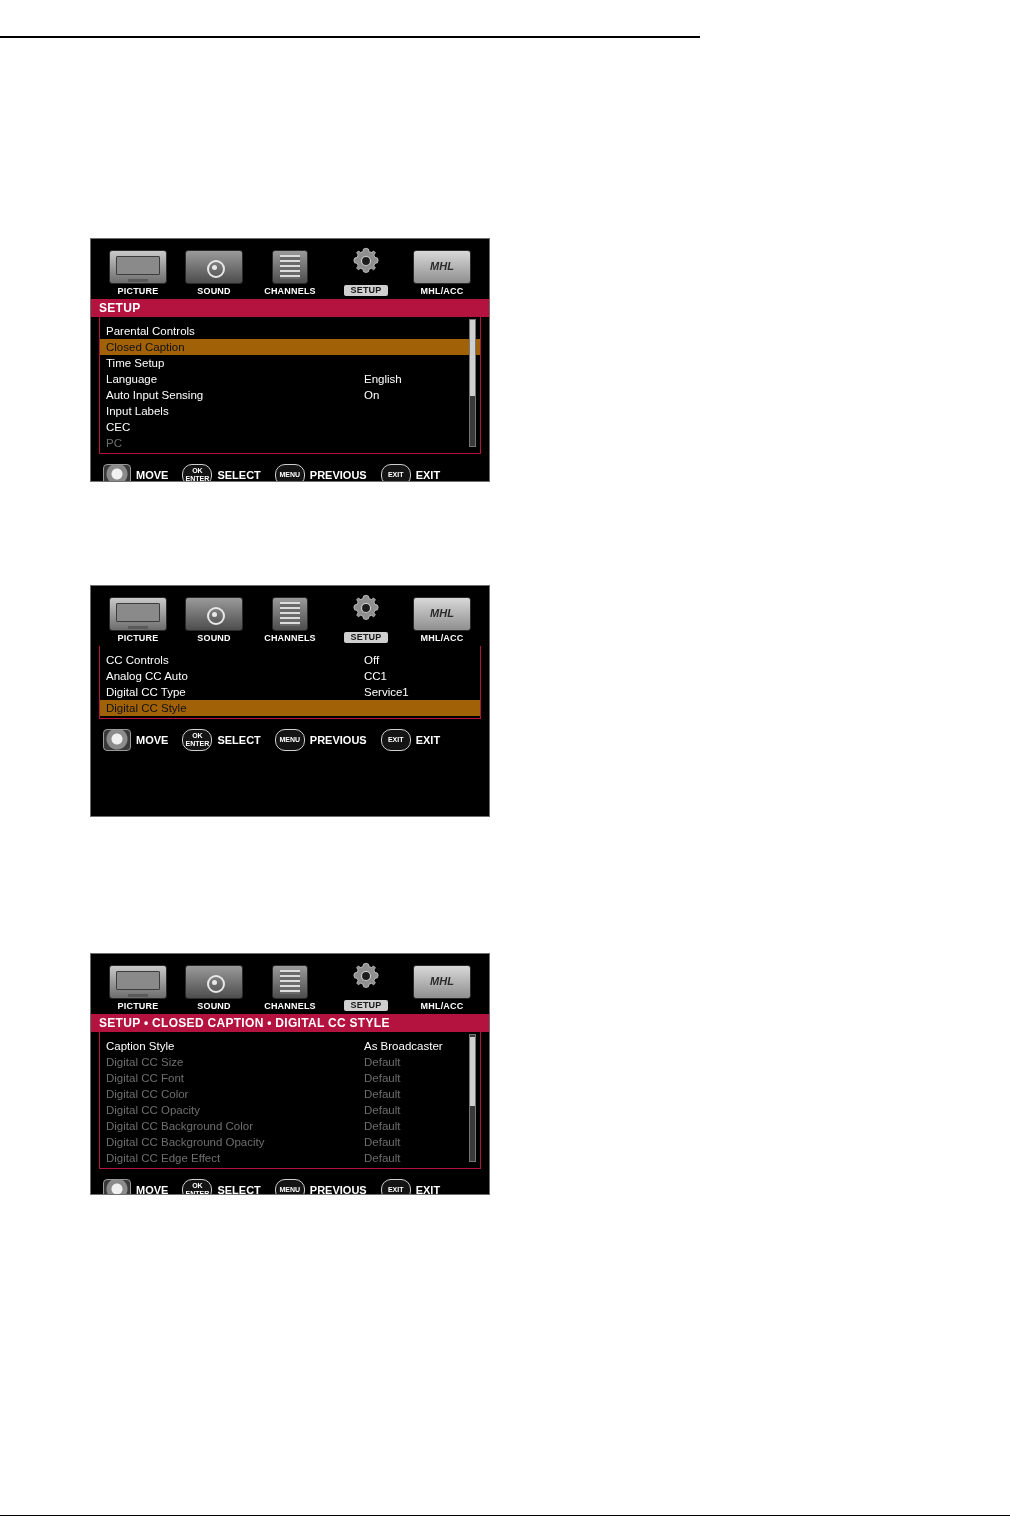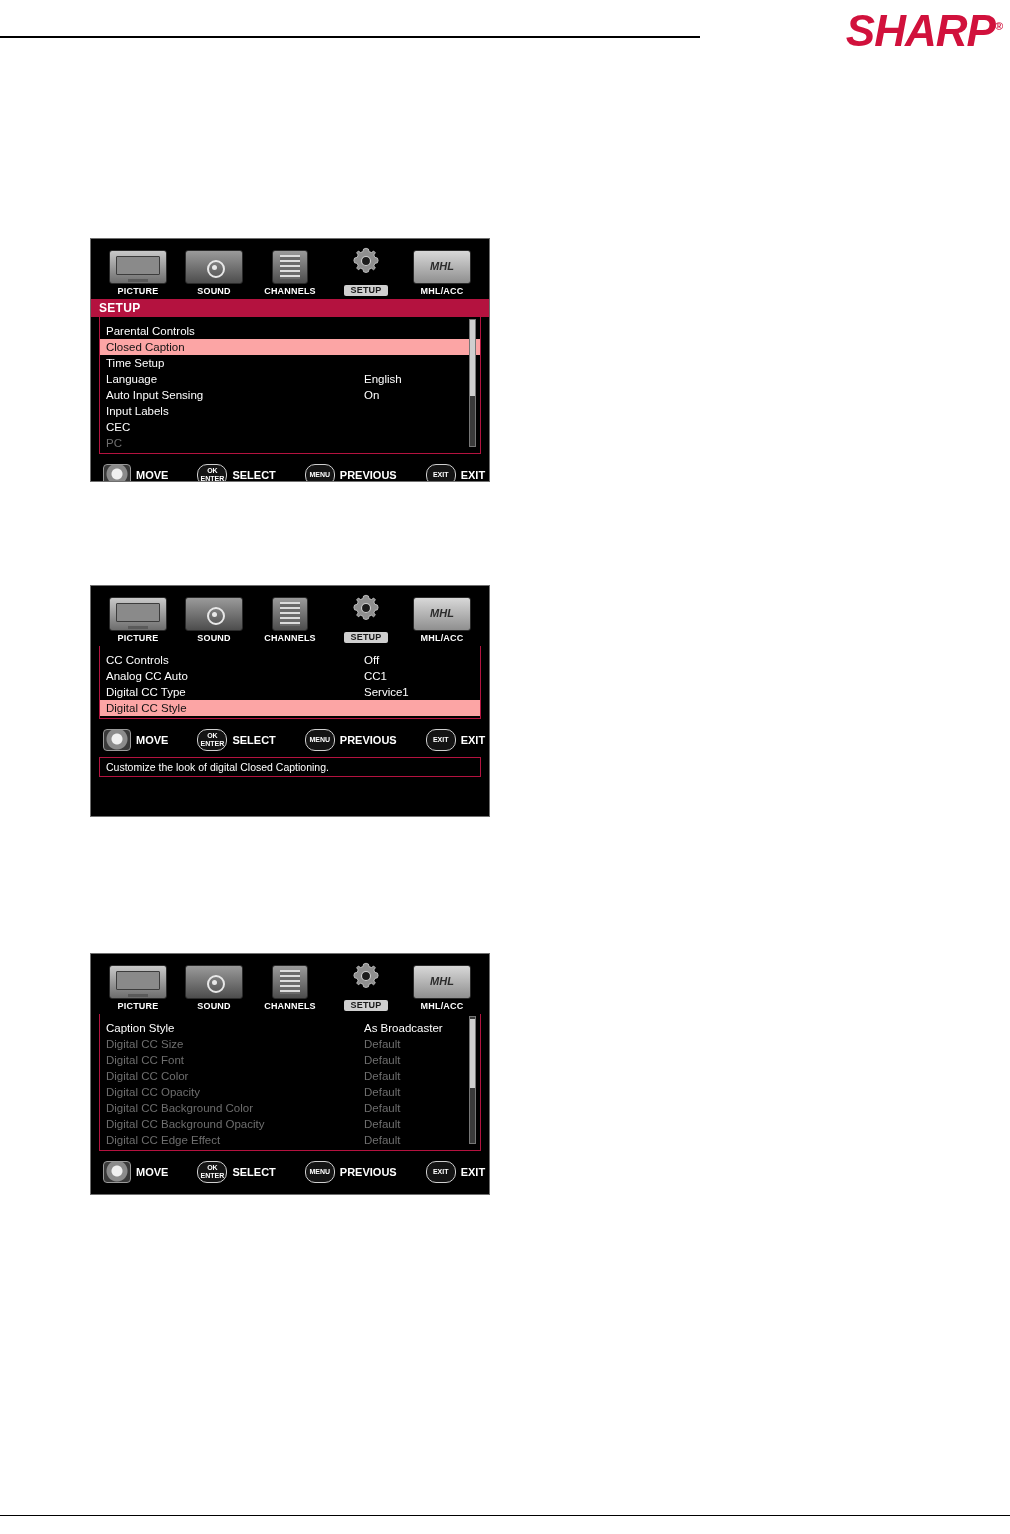--- a/index.html
+++ b/index.html
@@ -66,34 +66,34 @@
 
   .osd-title{
     background:#b4123f;color:#fff;font-size:12px;font-weight:bold;
     padding:2px 8px;letter-spacing:.3px;
   }
   .osd-body{padding:0 8px 4px 8px;}
   .row{
     display:flex;justify-content:space-between;align-items:center;
     font-size:11.5px;color:#ffffff;padding:1px 6px;line-height:14px;
   }
-  .row.highlight{background:#fca5a5;color:#111;}
+  .row.highlight{background:#a16207;color:#111;}
   .row.dim{color:#6e6e6e;}
   .row .val{color:#ffffff;}
   .row.dim .val{color:#6e6e6e;}
   .row.highlight .val{color:#111;}
   .list-box{border:1px solid #b4123f;border-top:none;padding:6px 0 2px 0;}
   .scrollbar{
     position:absolute;right:10px;width:5px;background:#3a3a3a;border:1px solid #777;
   }
   .scrollbar .thumb{background:#cfcfcf;width:100%;}
 
   
   .legend{
-    display:flex;align-items:center;gap:29px;padding:6px 12px 4px 12px;
+    display:flex;align-items:center;gap:14px;padding:6px 12px 4px 12px;
     color:#fff;font-size:11px;font-weight:bold;
   }
   .legend-item{display:flex;align-items:center;gap:5px;}
   .dpad{
     width:26px;height:20px;border-radius:4px;
     background:radial-gradient(circle at 50% 45%,#f0f0f0 0 5px,#8b8b8b 6px 10px,#3a3a3a 11px);
     border:1px solid #9a9a9a;position:relative;
   }
   .keycap{
     width:28px;height:20px;border-radius:10px;border:1px solid #cfcfcf;
@@ -106,25 +106,20 @@
     font-size:10.5px;padding:3px 6px;
   }
 </style>
 </head>
 <body>
 
 <div class="page">
 
   <div class="header-rule"></div>
 
-  <div class="brand">
-    <div class="brand-text">
-      <span>SHARP</span><span class="brand-reg">®</span>
-    </div>
-  </div>
 
   <div class="osd" id="osd0" style="left:90px;top:238px;width:400px;height:244px;">
       <div class="osd-icons">
         <div class="icon-cell">
           <div class="icon-box ic-picture"></div>
           <div class="icon-cap">PICTURE</div>
         </div>
         <div class="icon-cell">
           <div class="icon-box ic-sound"></div>
           <div class="icon-cap">SOUND</div>
@@ -278,21 +273,20 @@
           </div>
           <span>PREVIOUS</span>
         </div>
         <div class="legend-item">
           <div class="keycap">
             <span>EXIT</span>
           </div>
           <span>EXIT</span>
         </div>
       </div>
-      <div class="help">Customize the look of digital Closed Captioning.</div>
     </div>
 
   <div class="osd" id="osd2" style="left:90px;top:953px;width:400px;height:242px;">
       <div class="osd-icons">
         <div class="icon-cell">
           <div class="icon-box ic-picture"></div>
           <div class="icon-cap">PICTURE</div>
         </div>
         <div class="icon-cell">
           <div class="icon-box ic-sound"></div>
@@ -308,20 +302,21 @@
                 <path d="M20 3 l3.2 1 .9 3.4 3.2 1.3 2.9-2 2.3 2.3-2 2.9 1.3 3.2 3.4.9 1 3.2-1 3.2-3.4.9-1.3 3.2 2 2.9-2.3 2.3-2.9-2-3.2 1.3-.9 3.4-3.2 1-3.2-1-.9-3.4-3.2-1.3-2.9 2-2.3-2.3 2-2.9-1.3-3.2-3.4-.9-1-3.2 1-3.2 3.4-.9 1.3-3.2-2-2.9 2.3-2.3 2.9 2 3.2-1.3.9-3.4z"></path>
               </g>
               <circle cx="20" cy="20" r="6" fill="#1c1c1c" stroke="#cfcfcf" stroke-width="1.5"></circle>
             </svg>
           </div><div class="icon-cap selected">SETUP</div></div>
         <div class="icon-cell">
           <div class="icon-box ic-mhl"></div>
           <div class="icon-cap">MHL/ACC</div>
         </div>
       </div>
+      <div class="osd-title">SETUP • CLOSED CAPTION • DIGITAL CC STYLE</div>
       <div class="osd-body">
         <div class="list-box" style="position:relative;">
           <div class="row">
             <span>Caption Style</span>
             <span class="val" style="min-width:110px;display:inline-block;">As Broadcaster</span>
           </div>
           <div class="row dim">
             <span>Digital CC Size</span>
             <span class="val" style="min-width:110px;display:inline-block;">Default</span>
           </div>

